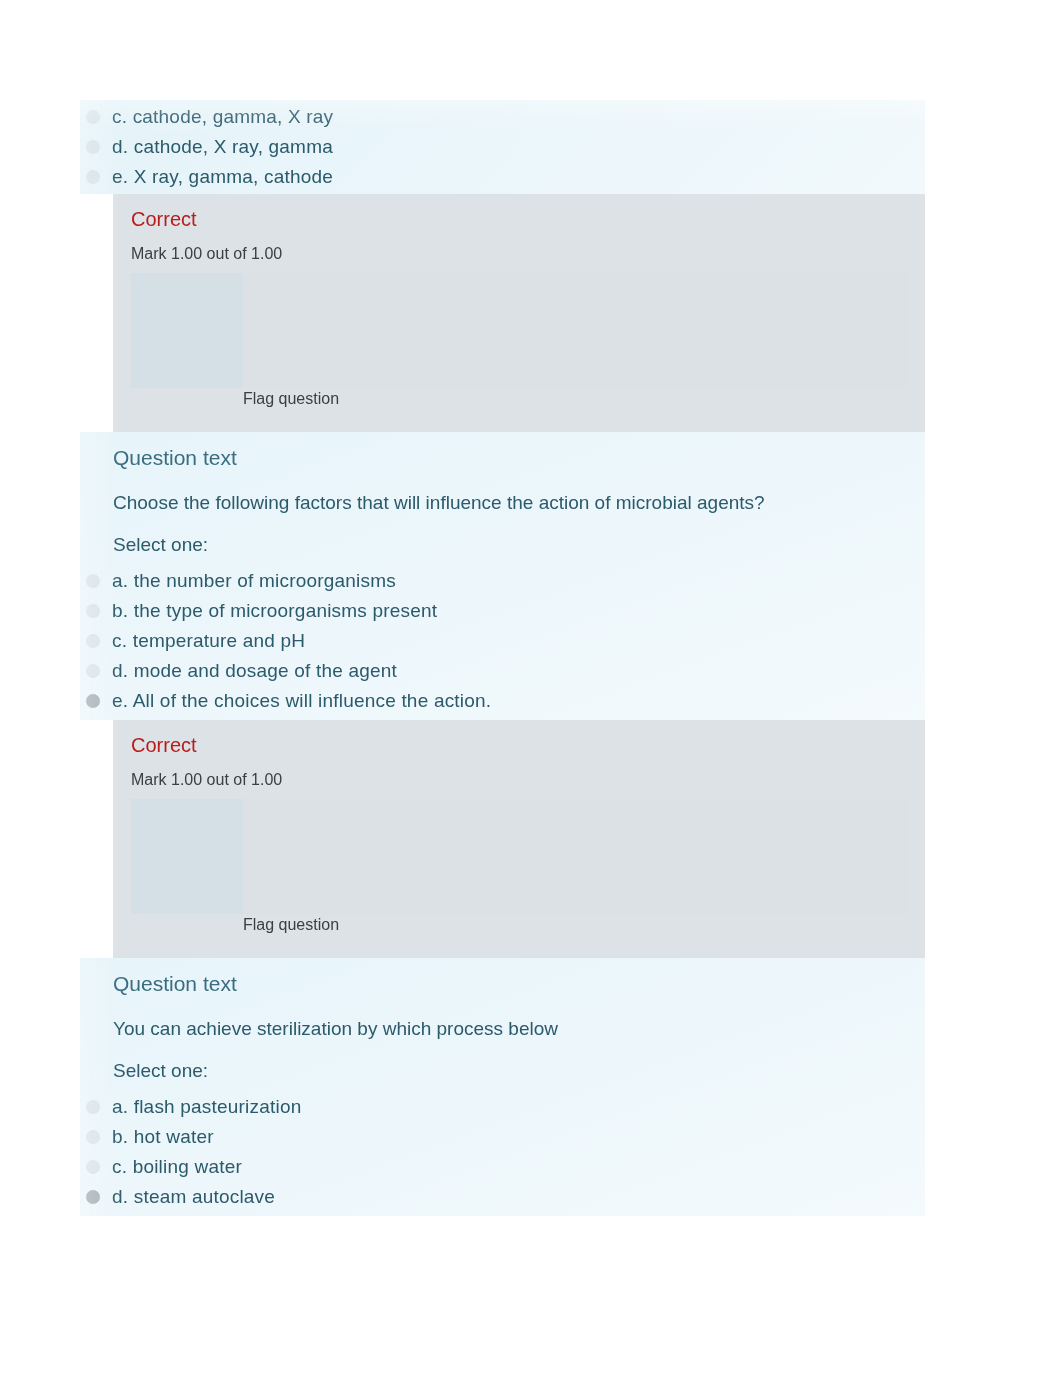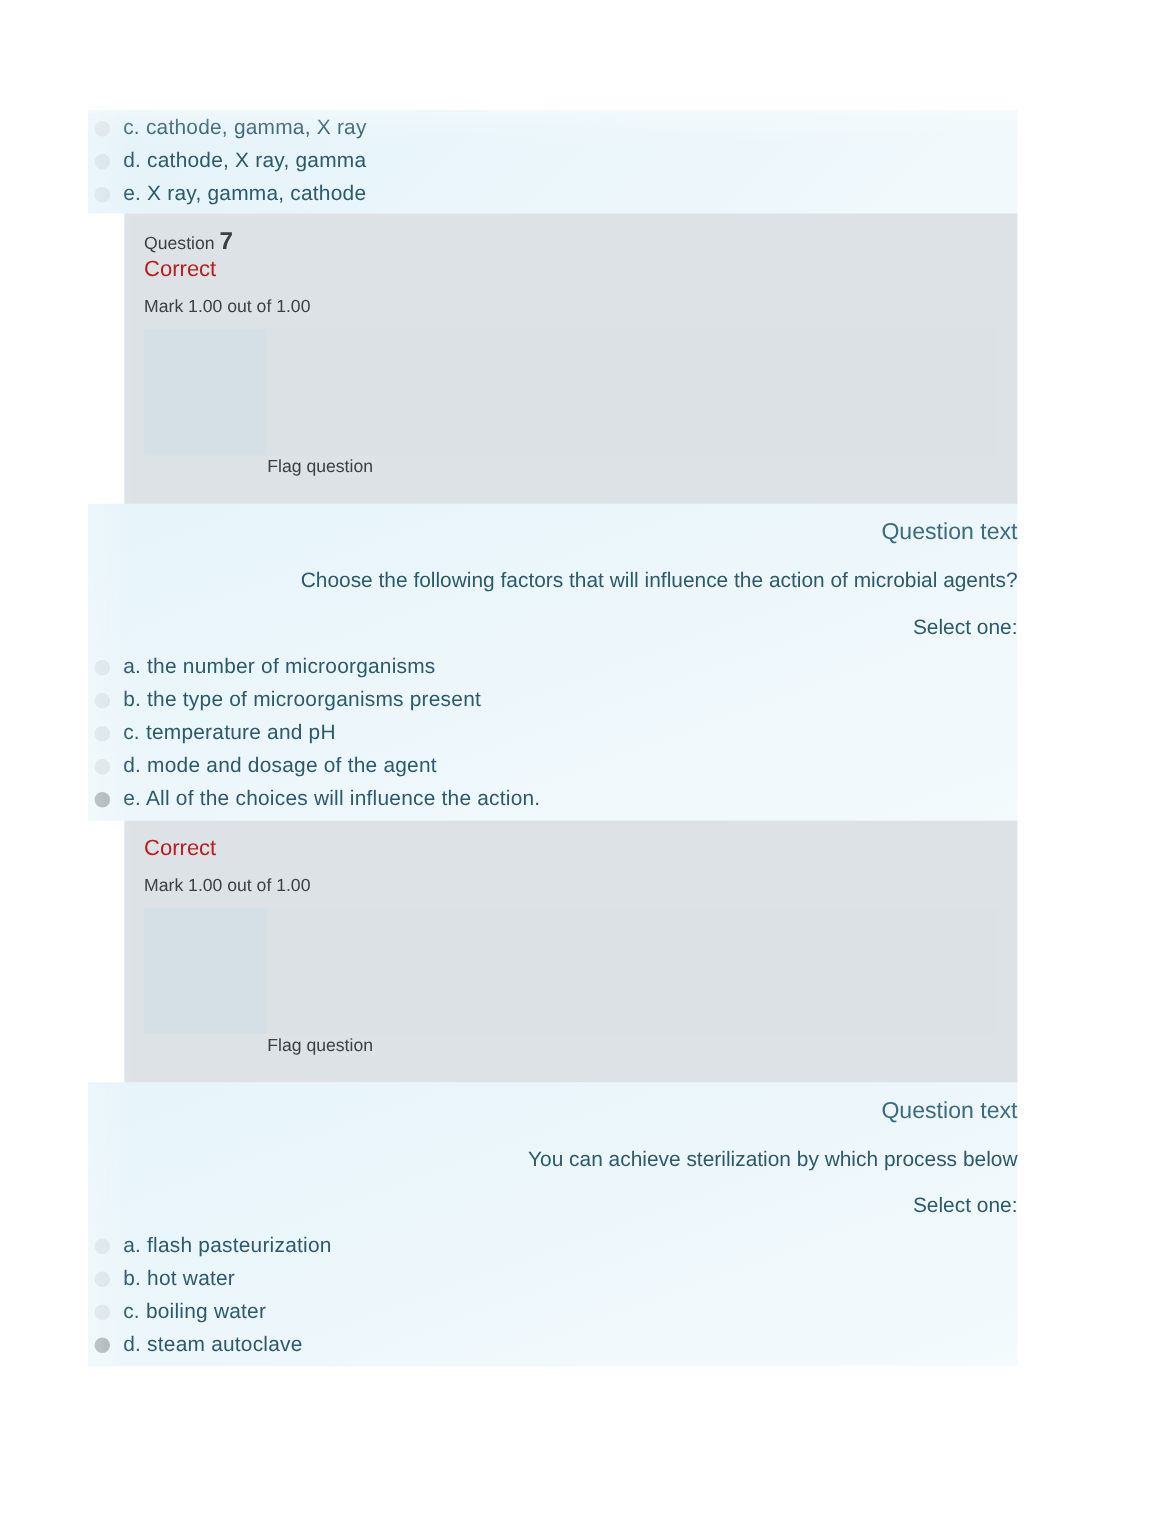--- a/index.html
+++ b/index.html
@@ -123,21 +123,20 @@
     }
     .flag-label {
       color: #3a3f42;
       font-size: 16px;
       padding-left: 0;
     }
     .question-body-tint {
       background: linear-gradient(160deg, rgba(210,235,245,0.55), rgba(210,235,245,0.25));
       padding: 14px 0 4px 0;
       margin-left: 0;
-      text-align: right;
     }
     .question-text-heading {
       color: #3a6d80;
       font-size: 21px;
       padding: 0 0 0 33px;
       margin-bottom: 22px;
     }
     .question-prompt {
       color: #2b5a6b;
       font-size: 19px;
@@ -161,81 +160,78 @@
       <div class="option-radio"></div>
       <span class="option-text">c. cathode, gamma, X ray</span>
     </div>
     <div class="option-row">
       <div class="option-radio"></div>
       <span class="option-text">d. cathode, X ray, gamma</span>
     </div>
     <div class="option-row">
       <div class="option-radio"></div>
       <span class="option-text">e. X ray, gamma, cathode</span>
-    </div>
-  </div>
-
-  <div class="question-header-bar">
-    <div class="q-line">
-      <span>Question </span><span class="q-num">7</span>
-    </div>
-    <div class="q-status">Correct</div>
-    <div class="q-mark">Mark 1.00 out of 1.00</div>
-    <div class="flag-zone">
-      <div class="flag-box-left"></div>
-      <div class="flag-box-right"></div>
-    </div>
-    <div class="flag-text-row">
-      <div class="flag-icon-cell"></div>
-      <span class="flag-label">Flag question</span>
-    </div>
-  </div>
-
-  <div class="question-body-tint">
-    <div class="question-text-heading">Question text</div>
-    <div class="question-prompt">Choose the following factors that will influence the action of microbial agents?</div>
-    <div class="select-one">Select one:</div>
-
-    <div class="option-row">
-      <div class="option-radio"></div>
-      <span class="option-text">a. the number of microorganisms</span>
-    </div>
-    <div class="option-row">
-      <div class="option-radio"></div>
-      <span class="option-text">b. the type of microorganisms present</span>
-    </div>
-    <div class="option-row">
-      <div class="option-radio"></div>
-      <span class="option-text">c. temperature and pH</span>
-    </div>
-    <div class="option-row">
-      <div class="option-radio"></div>
-      <span class="option-text">d. mode and dosage of the agent</span>
-    </div>
-    <div class="option-row">
-      <div class="option-radio selected"></div>
-      <span class="option-text">e. All of the choices will influence the action.</span>
     </div>
   </div>
 
   <div class="question-header-bar">
     <div class="q-status">Correct</div>
     <div class="q-mark">Mark 1.00 out of 1.00</div>
     <div class="flag-zone">
       <div class="flag-box-left"></div>
       <div class="flag-box-right"></div>
     </div>
     <div class="flag-text-row">
       <div class="flag-icon-cell"></div>
       <span class="flag-label">Flag question</span>
     </div>
   </div>
 
   <div class="question-body-tint">
     <div class="question-text-heading">Question text</div>
+    <div class="question-prompt">Choose the following factors that will influence the action of microbial agents?</div>
+    <div class="select-one">Select one:</div>
+
+    <div class="option-row">
+      <div class="option-radio"></div>
+      <span class="option-text">a. the number of microorganisms</span>
+    </div>
+    <div class="option-row">
+      <div class="option-radio"></div>
+      <span class="option-text">b. the type of microorganisms present</span>
+    </div>
+    <div class="option-row">
+      <div class="option-radio"></div>
+      <span class="option-text">c. temperature and pH</span>
+    </div>
+    <div class="option-row">
+      <div class="option-radio"></div>
+      <span class="option-text">d. mode and dosage of the agent</span>
+    </div>
+    <div class="option-row">
+      <div class="option-radio selected"></div>
+      <span class="option-text">e. All of the choices will influence the action.</span>
+    </div>
+  </div>
+
+  <div class="question-header-bar">
+    <div class="q-status">Correct</div>
+    <div class="q-mark">Mark 1.00 out of 1.00</div>
+    <div class="flag-zone">
+      <div class="flag-box-left"></div>
+      <div class="flag-box-right"></div>
+    </div>
+    <div class="flag-text-row">
+      <div class="flag-icon-cell"></div>
+      <span class="flag-label">Flag question</span>
+    </div>
+  </div>
+
+  <div class="question-body-tint">
+    <div class="question-text-heading">Question text</div>
     <div class="question-prompt">You can achieve sterilization by which process below</div>
     <div class="select-one">Select one:</div>
 
     <div class="option-row">
       <div class="option-radio"></div>
       <span class="option-text">a. flash pasteurization</span>
     </div>
     <div class="option-row">
       <div class="option-radio"></div>
       <span class="option-text">b. hot water</span>

